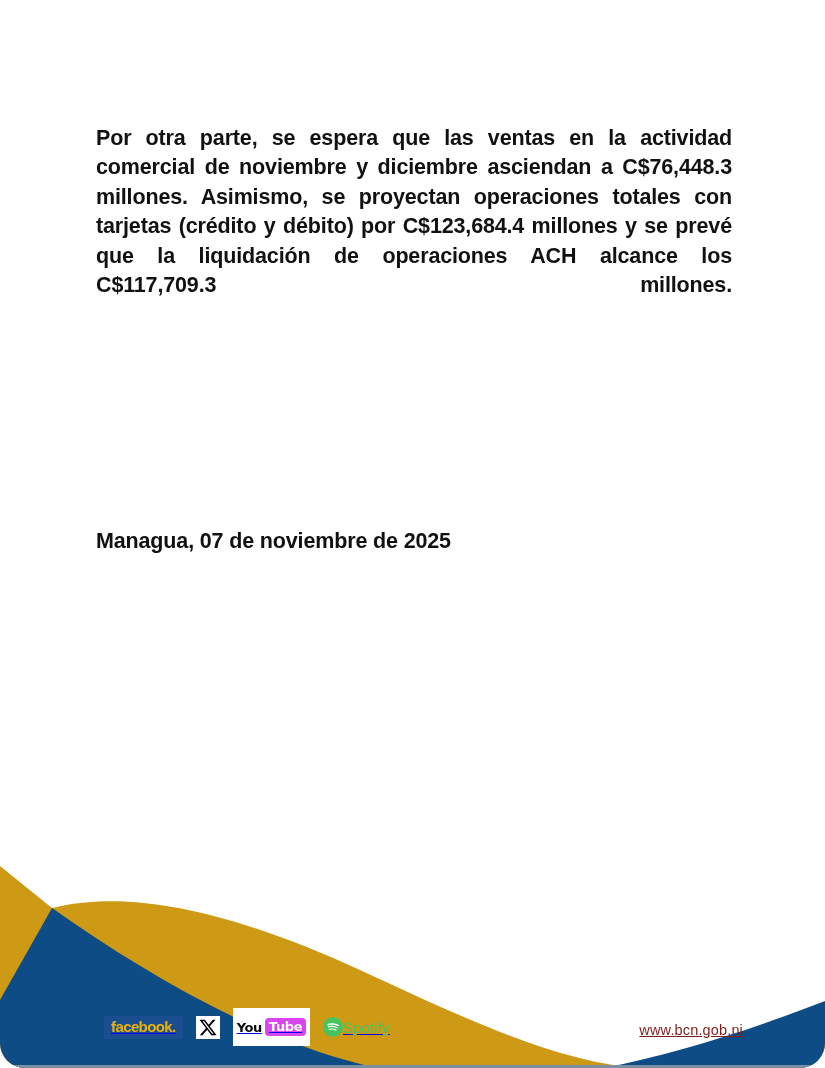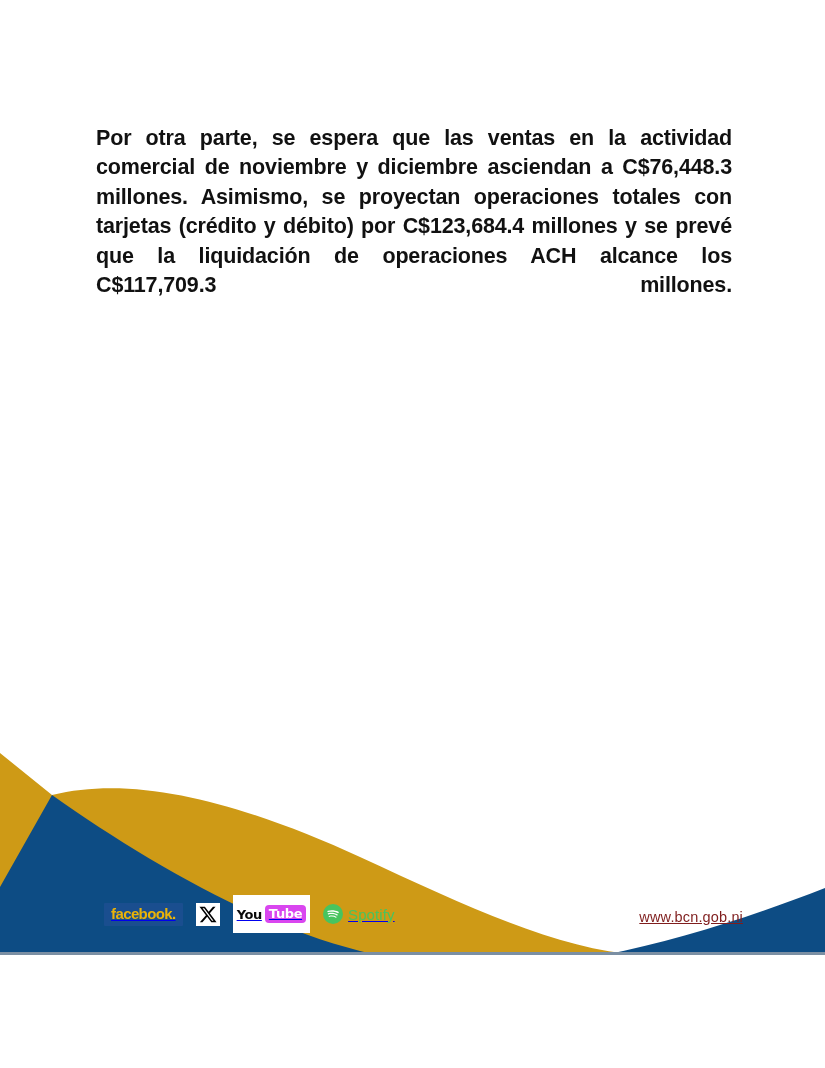--- a/index.html
+++ b/index.html
@@ -12,23 +12,24 @@
     height: 1068px;
     background: #ffffff;
     font-family: "Liberation Sans", sans-serif;
     overflow: hidden;
     position: relative;
   }
 
   .page {
     position: relative;
     width: 825px;
-    height: 955px;
+    height: 1068px;
     background: #ffffff;
     overflow: hidden;
+    border-radius: 25px;
   }
 
   
   .content {
     position: absolute;
     left: 96px;
     top: 124px;
     width: 636px;
   }
 
@@ -157,21 +158,20 @@
     font-size: 13px;
     line-height: 1;
     letter-spacing: -0.4px;
     border-radius: 4px;
     padding: 2px 4px 3px 4px;
     display: inline-block;
   }
 
   
   .sp {
-    gap: 5px;
     background: transparent;
     text-align: right;
   }
   .sp .sp-mark { display: block; }
   .sp .sp-word {
     color: #47c45f;
     font-family: "Liberation Sans", sans-serif;
     font-size: 15px;
     line-height: 1;
     letter-spacing: 0.1px;
@@ -192,20 +192,21 @@
 </style>
 </head>
 <body>
 
 <div class="page">
 
   <div class="content">
     <p class="para">Por otra parte, se espera que las ventas en la actividad comercial de noviembre y diciembre asciendan a C$76,448.3 millones. Asimismo, se proyectan operaciones totales con tarjetas (crédito y débito) por C$123,684.4 millones y se prevé que la liquidación de operaciones ACH alcance los C$117,709.3 millones.</p>
   </div>
 
+  <div class="dateline">Managua, 07 de noviembre de 2025</div>
 
   <div class="footer">
     <svg viewBox="0 0 825 210" preserveAspectRatio="none">
 
       <path fill="#ce9a16" d="M 0,8 L 52,50 C 130,112 250,175 330,198 C 390,215 440,222 478,222 L 0,222 Z"></path>
       <path fill="#ce9a16" d="M 52,50 C 140,28 250,62 360,112 C 470,163 560,205 640,210
                C 700,213 770,200 825,180 L 825,222 L 52,222 Z"></path>
 
       <path fill="#0d4c84" d="M 52,50 C 140,112 250,178 360,206 C 420,221 470,226 520,222
                C 620,214 730,180 825,143 L 825,210 L 0,210 L 0,142 Z"></path>

